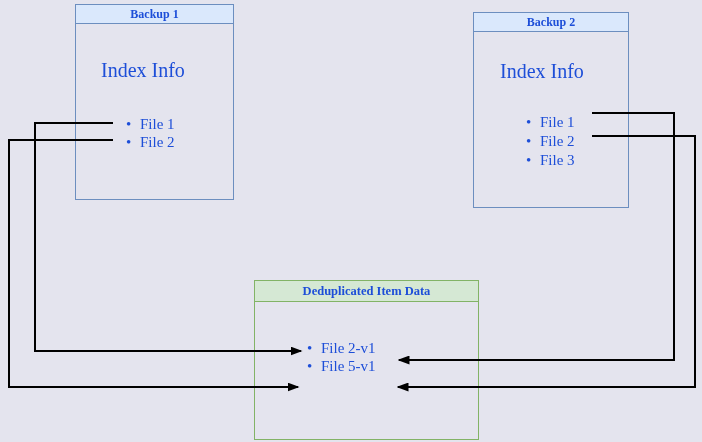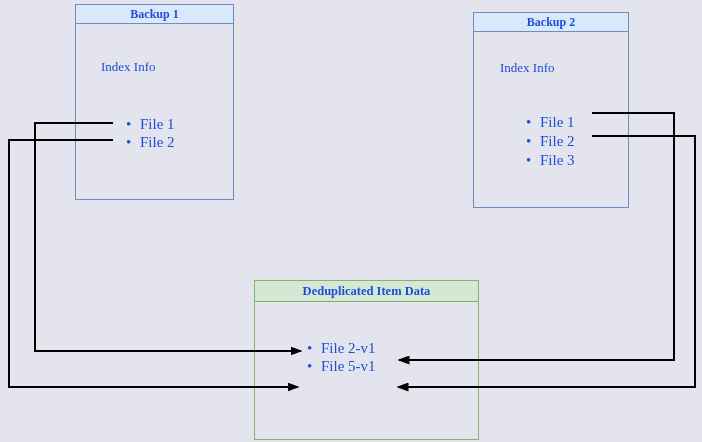--- a/index.html
+++ b/index.html
@@ -13,21 +13,21 @@
   }
   .box{position:absolute;box-sizing:border-box;border:1.5px solid;}
   .box.blue{border-color:#6C8EBF;}
   .box.green{border-color:#82B366;}
   .hdr{font-weight:700;text-align:center;white-space:nowrap;}
   .blue .hdr{background:#DAE8FC;border-bottom:1.5px solid #6C8EBF;height:18px;line-height:18px;font-size:12px;}
   .green .hdr{background:#D5E8D4;border-bottom:1.5px solid #82B366;height:20px;line-height:20px;font-size:12.5px;}
   #backup1{left:75px;top:4px;width:159px;height:196px;}
   #backup2{left:473px;top:12px;width:156px;height:196px;}
   #dedup{left:254px;top:280px;width:225px;height:160px;}
-  .subtitle{position:absolute;font-size:13px;white-space:nowrap;}
+  .subtitle{position:absolute;font-size:20px;white-space:nowrap;}
   #backup1 .subtitle{left:25px;top:54px;}
   #backup2 .subtitle{left:26px;top:47px;}
   .filelist{position:absolute;margin:0;padding:0;list-style:none;font-size:15px;white-space:nowrap;}
   .filelist li{line-height:18px;}
   .filelist li::before{content:"\2022";display:inline-block;width:14px;}
   #backup1 .filelist{left:50px;top:110px;}
   #backup2 .filelist{left:52px;top:100px;}
   #backup2 .filelist li{line-height:19px;}
   #dedup .filelist{left:52px;top:58px;}
   svg.connectors{position:absolute;left:0;top:0;pointer-events:none;}

